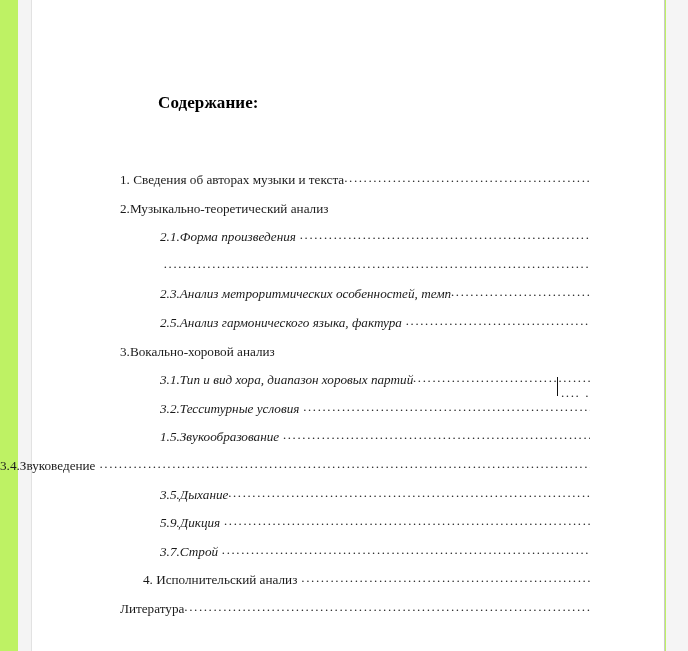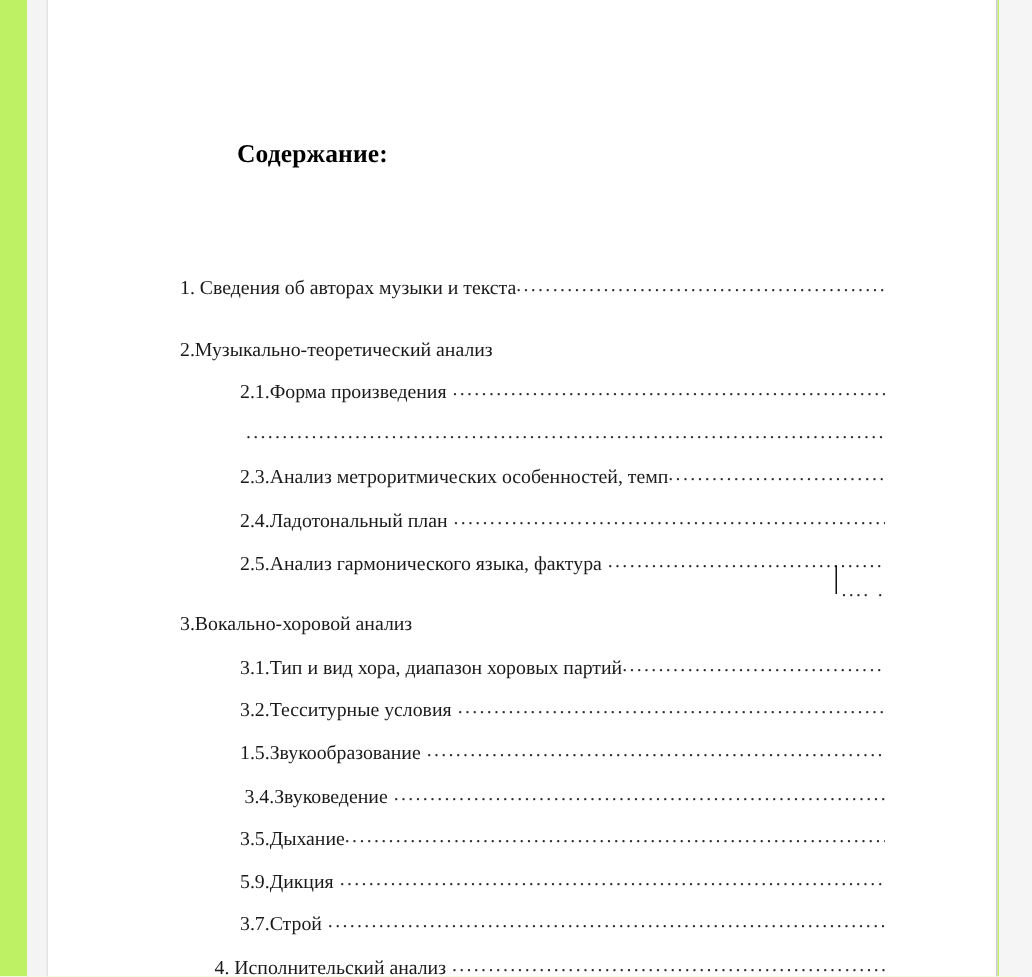--- a/index.html
+++ b/index.html
@@ -83,23 +83,23 @@
     display: flex;
     align-items: baseline;
     height: 28.6px;
     padding-right: 98px;   
     font-size: 13.2px;
     color: #1a1a1a;
     white-space: nowrap;
     overflow: hidden;
   }
 
-  .lvl-0  { padding-left: 120px; margin-top: 12px; }
-  .lvl-1  { padding-left: 160px; }
-  .lvl-1b { padding-left: 163px; }   
+  .lvl-0  { padding-left: 120px; }
+  .lvl-1  { padding-left: 160px; font-style: italic; }
+  .lvl-1b { }   
   .lvl-h  { padding-left: 143px; }   
 
   .toc-label {
     flex: 0 0 auto;
   }
 
   
   .toc-leader {
     flex: 1 1 auto;
     overflow: hidden;
@@ -164,24 +164,20 @@
           <span class="toc-leader"></span>
         </div>
         <div class="toc-line lvl-1 gap-small">
           <span class="toc-leader"></span>
         </div>
         <div class="toc-line lvl-1 gap-none">
           <span class="toc-label">2.3.Анализ метроритмических особенностей, темп</span>
           <span class="toc-leader"></span>
         </div>
         <div class="toc-line lvl-1 gap-small">
-          <span class="toc-label">2.4.Ладотональный план</span>
-          <span class="toc-leader"></span>
-        </div>
-        <div class="toc-line lvl-1 gap-small">
           <span class="toc-label">2.5.Анализ гармонического языка, фактура</span>
           <span class="toc-leader"></span>
         </div>
         <div class="toc-line lvl-0 no-leader gap-none">
           <span class="toc-label">3.Вокально-хоровой анализ</span>
         </div>
         <div class="toc-line lvl-1 gap-none">
           <span class="toc-label">3.1.Тип и вид хора, диапазон хоровых партий</span>
           <span class="toc-leader"></span>
         </div>

